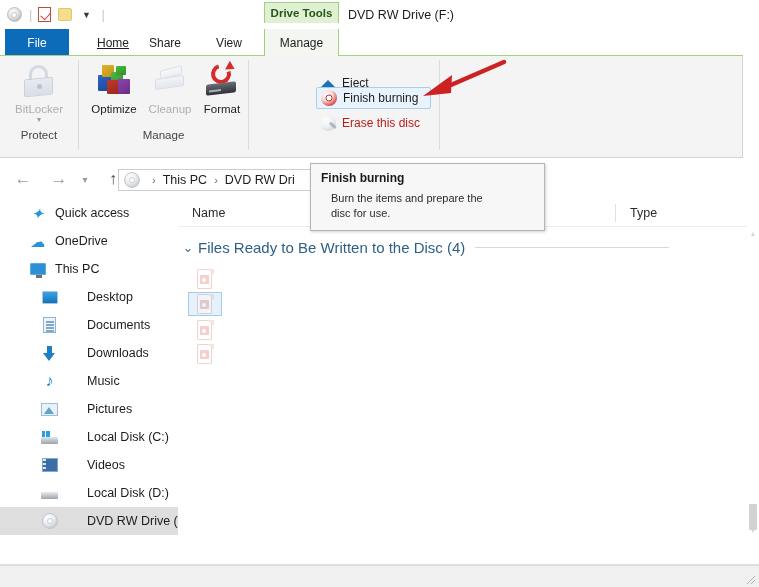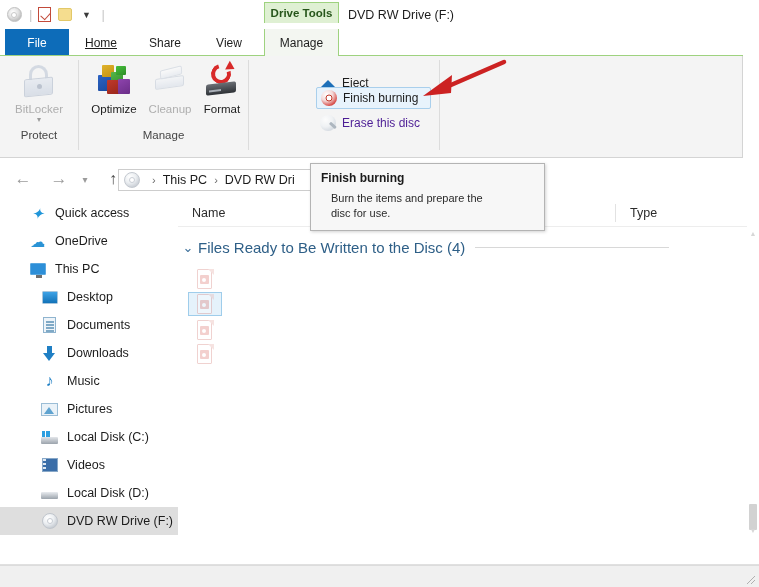--- a/index.html
+++ b/index.html
@@ -133,21 +133,21 @@
     font-size: 12px;
     color: #1d1d1d;
     cursor: default;
     white-space: nowrap;
   }
   .tab-file {
     left: 5px; width: 64px;
     background: #0d6cb9;
     color: #ffffff;
   }
-  .tab-home { left: 69px; width: 64px; text-decoration: underline; }
+  .tab-home { left: 81px; width: 64px; text-decoration: underline; }
   .tab-share { left: 133px; width: 64px; }
   .tab-view { left: 197px; width: 64px; }
   .tab-manage {
     left: 264px; width: 75px;
     background: #f3f6f1;
     border-left: 1px solid #9ed27f;
     border-right: 1px solid #9ed27f;
   }
   .greenline {
     position: absolute;
@@ -356,21 +356,21 @@
     display: flex;
     align-items: center;
     justify-content: center;
     position: relative;
     flex: 0 0 auto;
   }
   .smallbtn-label {
     font-size: 12px;
     color: #1c1c1c;
   }
-  .smallbtn-label.dim { color: #4c1d95; }
+  .smallbtn-label.dim { color: #b91c1c; }
   .smallbtn.hot {
     background: #e8f3fc;
     border: 1px solid #a9cfec;
     border-radius: 2px;
   }
 
   .ico-eject {
     width: 0; height: 0;
     border-left: 7px solid transparent;
     border-right: 7px solid transparent;
@@ -517,21 +517,21 @@
     overflow: hidden;
   }
   .nav-item {
     height: 28px;
     display: flex;
     align-items: center;
     padding-left: 28px;
     cursor: default;
     white-space: nowrap;
   }
-  .nav-item.indent { padding-left: 40px; }
+  .nav-item.indent { padding-left: 40px; gap: 20px; }
   .nav-item.selected { background: #dedede; }
   .nav-ico {
     width: 19px; height: 18px;
     margin-right: 8px;
     display: flex;
     align-items: center;
     justify-content: center;
     position: relative;
     flex: 0 0 auto;
   }

